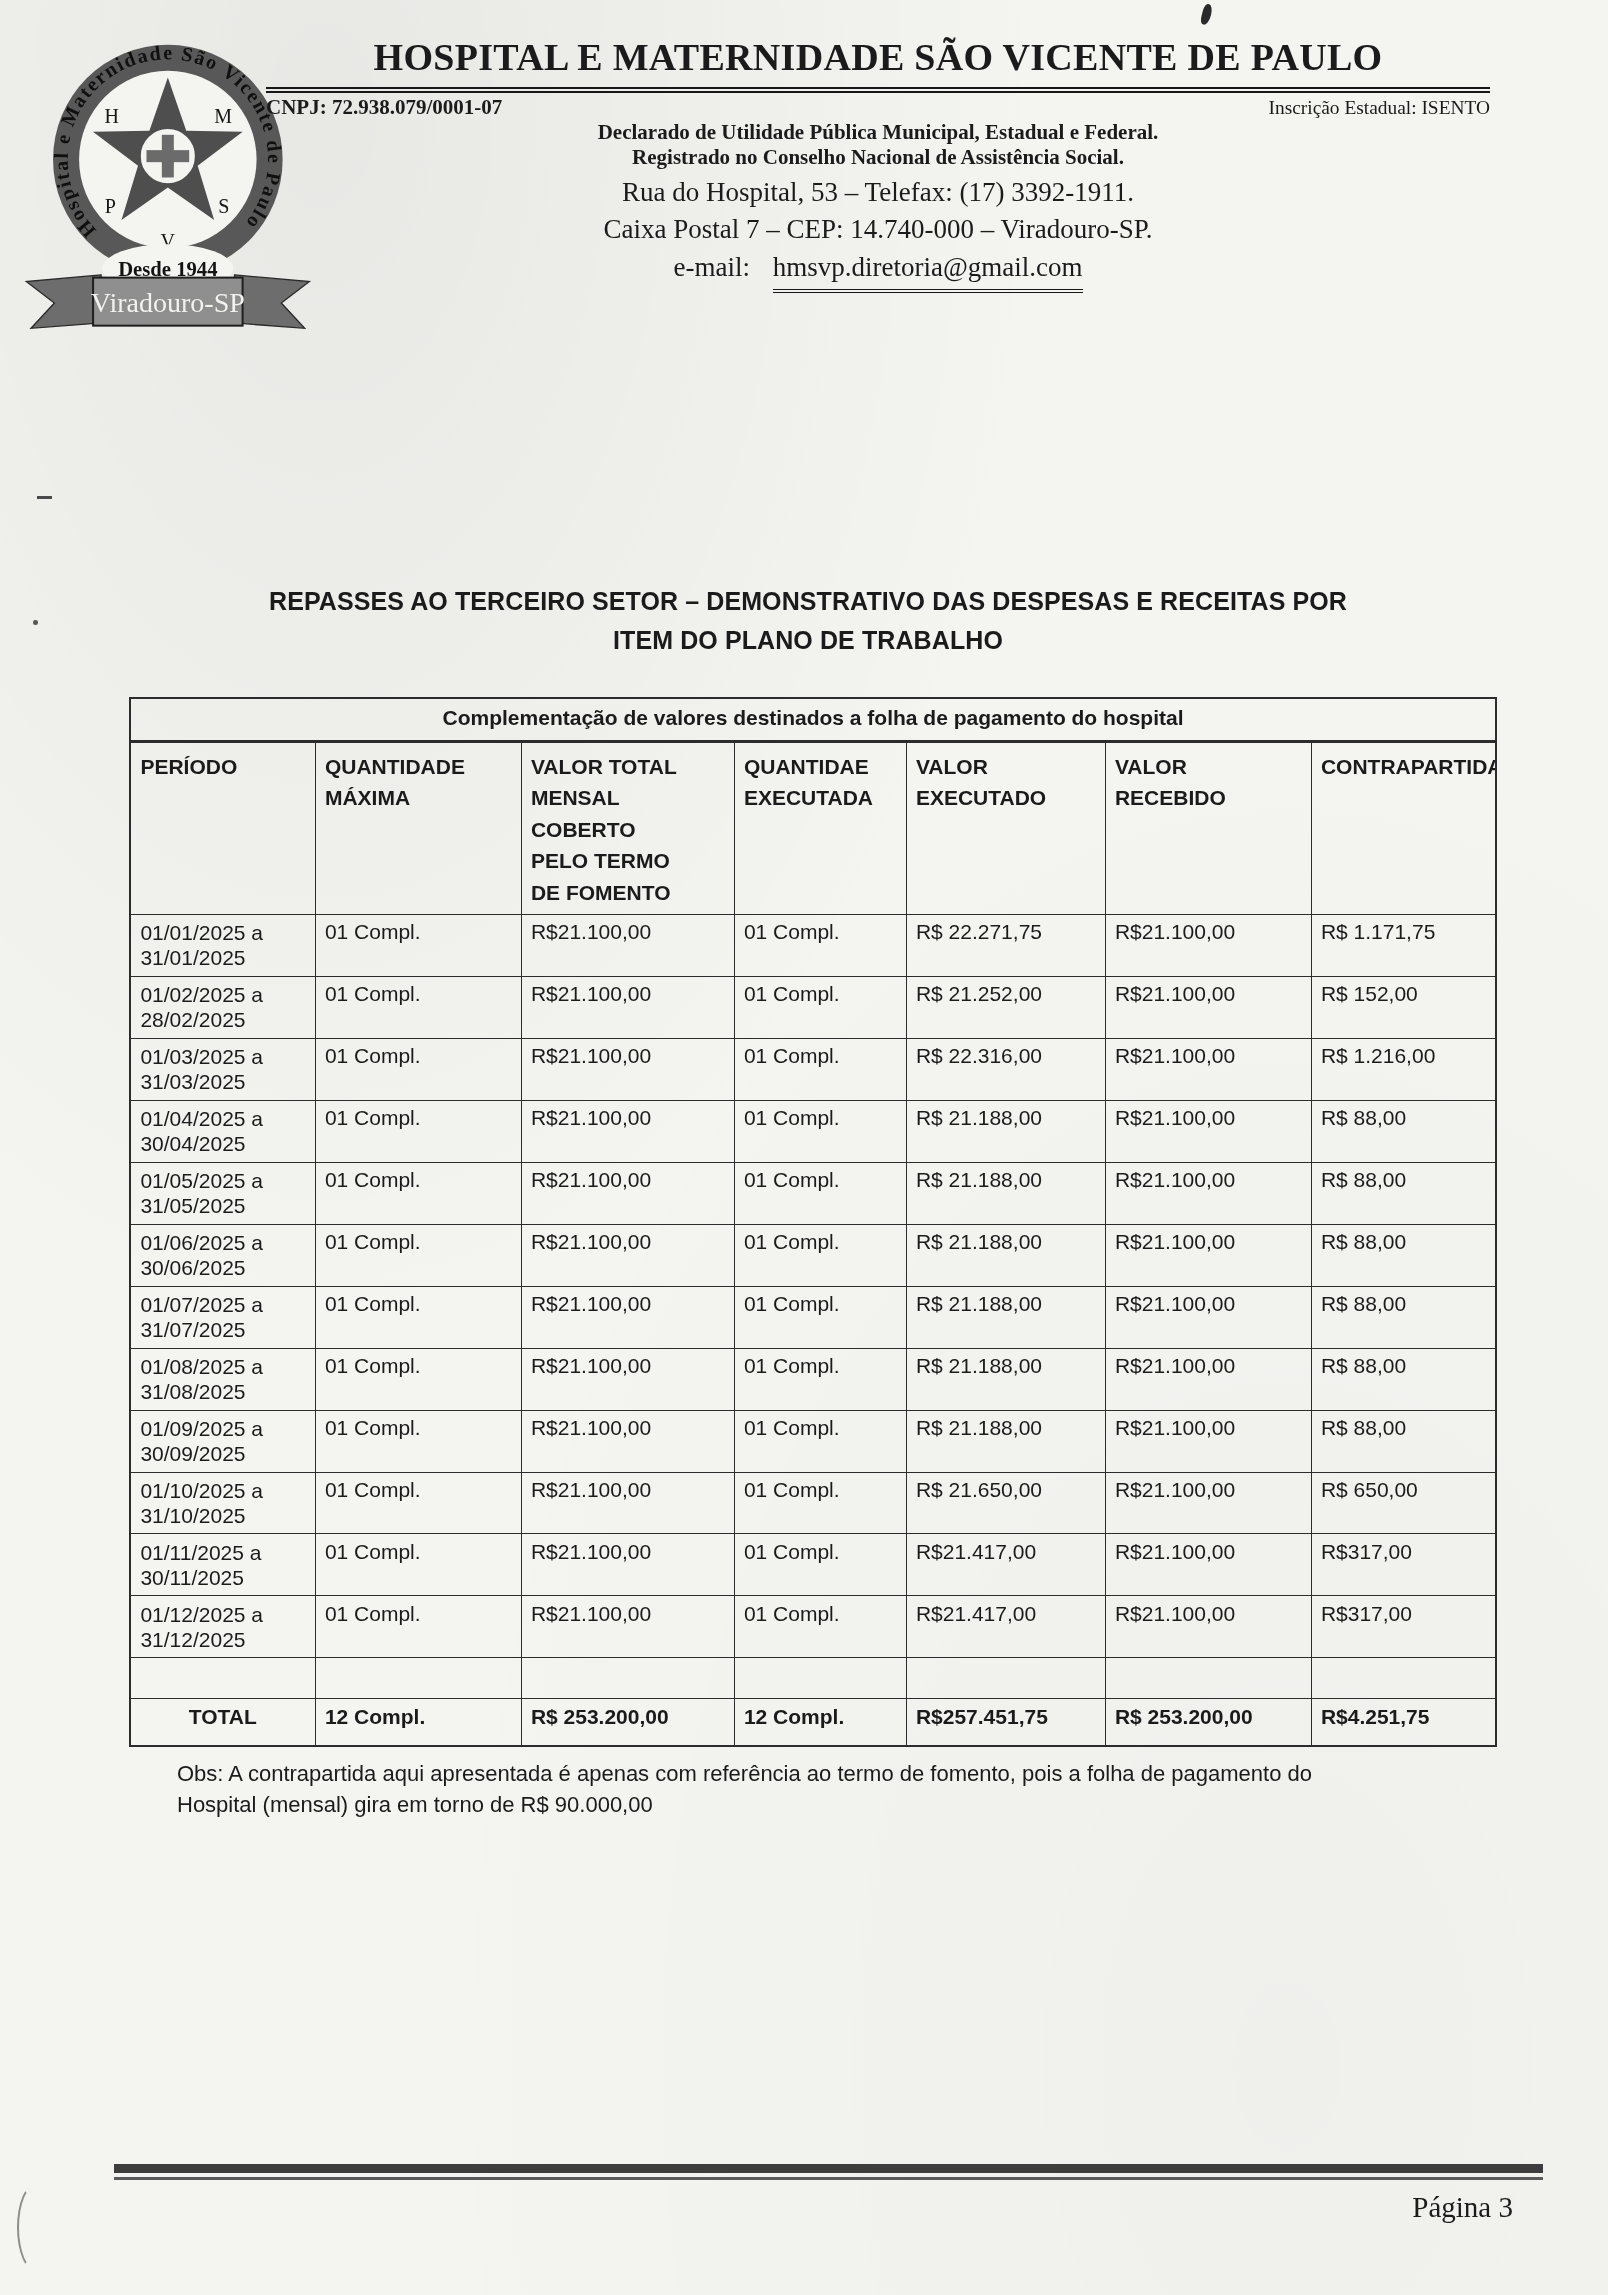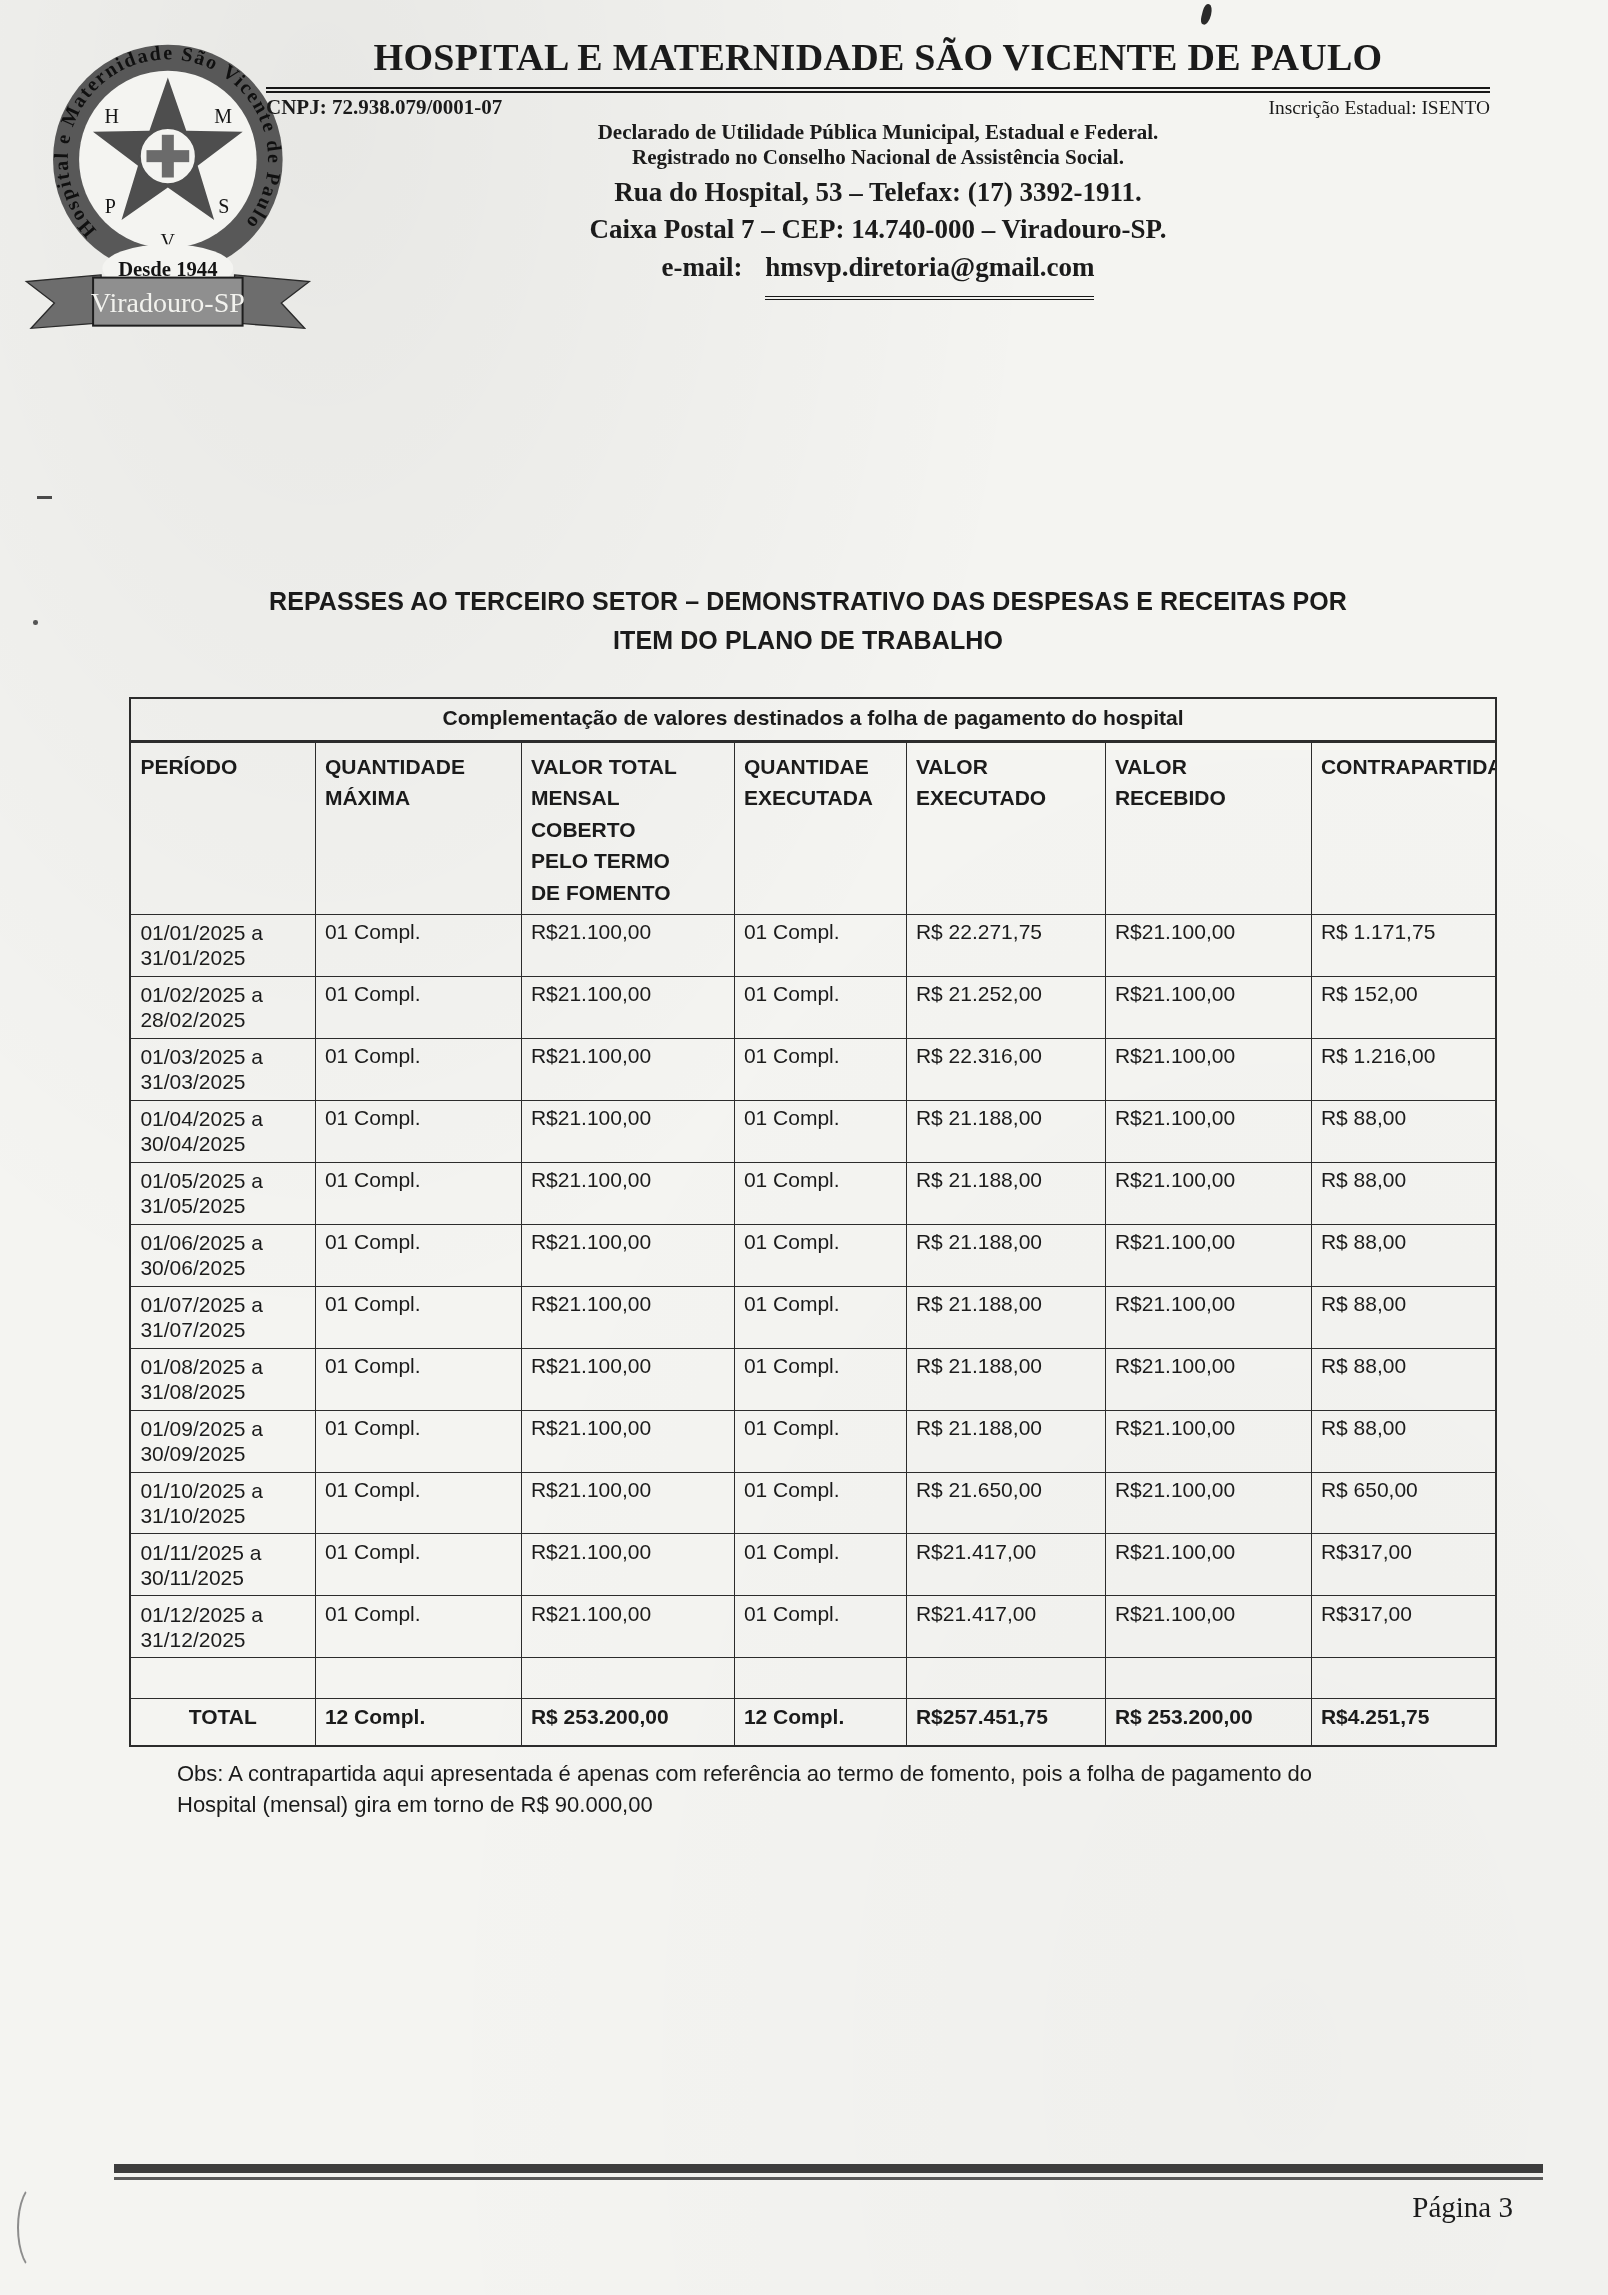--- a/index.html
+++ b/index.html
@@ -10,24 +10,24 @@
         color:#1b1b1b;font-family:"Liberation Sans",sans-serif;}
 
   
   .seal{position:absolute;left:13.4px;top:16px;}
   .hdr{position:absolute;left:266px;top:35px;width:1224px;font-family:"Liberation Serif",serif;}
   .hdr-title{display:block;text-align:center;font-size:38px;font-weight:bold;letter-spacing:0.3px;
              border-bottom:6px double #171717;padding-bottom:8px;white-space:nowrap;}
   .hdr-row{display:flex;justify-content:space-between;align-items:baseline;margin-top:2px;}
   .cnpj{font-weight:bold;font-size:21px;}
   .insc{font-size:19.4px;}
-  .hl{text-align:center;font-weight:bold;}
+  .hl{text-align:center;}
   .l12{font-size:21px;font-weight:bold;margin-top:0;}
   .l345{font-size:27px;margin-top:6.7px;}
-  .email-addr{border-bottom:4px double #171717;padding-bottom:14px;margin-left:16px;}
+  .email-addr{border-bottom:4px double #171717;padding-bottom:7px;margin-left:16px;}
 
   
   .doc-title{position:absolute;left:100px;top:582px;width:1416px;text-align:center;
              font-weight:bold;font-size:25px;line-height:1.55;letter-spacing:0.1px;}
 
   
   .content{position:absolute;left:129px;top:697px;width:1244px;}
   table.tbl{border-collapse:collapse;table-layout:fixed;width:1366px;font-size:21px;
             border:2.7px solid #2c2c2c;}
   .tbl td{border:1.7px solid #2c2c2c;padding:5.3px 9.4px;vertical-align:top;overflow:hidden;}

